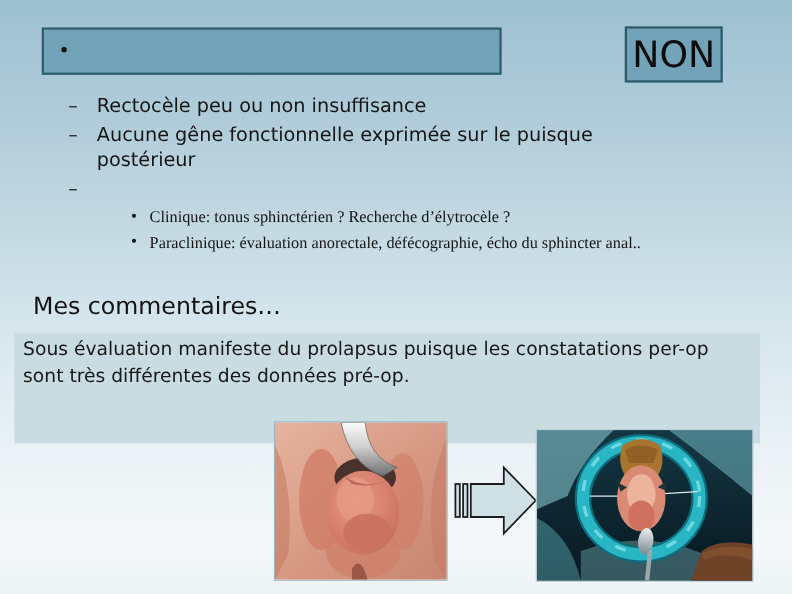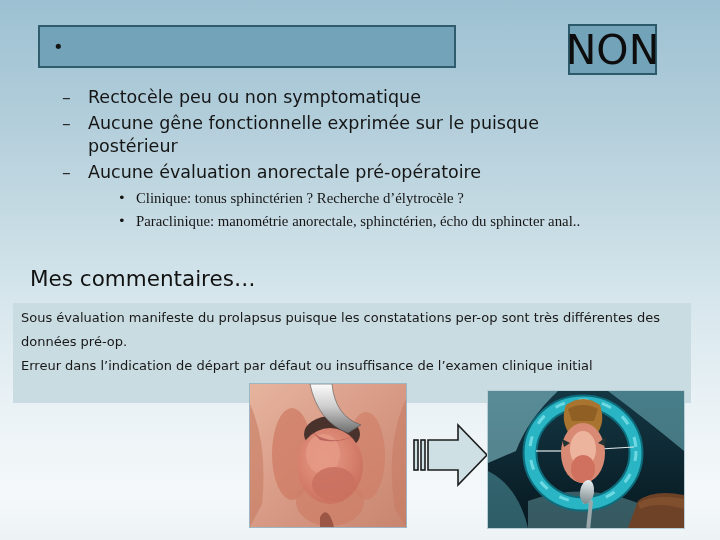--- a/index.html
+++ b/index.html
@@ -12,35 +12,35 @@
     position:absolute;left:38px;top:25px;width:418px;height:43px;
     background:#72a3b8;border:2px solid #2f5d6e;box-sizing:border-box;
     display:flex;align-items:center;padding-left:13px;
     font-size:21px;color:#141414;letter-spacing:.2px;
   }
   .title-box .tb{margin-right:10px;font-size:18px;}
   .non-box{
     position:absolute;left:568px;top:24px;width:89px;height:51px;
     background:#73a3b9;border:2px solid #2c5a6a;box-sizing:border-box;
     display:flex;align-items:center;justify-content:center;
-    font-size:41px;color:#0d0d0d;
+    font-size:33px;color:#0d0d0d;
   }
   .bullets{position:absolute;left:62px;top:86px;width:558px;color:#151515;}
   .b-item{display:flex;margin-bottom:3px;font-size:17.5px;line-height:23px;}
   .b-item .mk{width:26px;flex:0 0 26px;color:#2b2b2b;}
   .b-item .tx{max-width:520px;}
   .sub-list{margin:1px 0 0 56px;}
   .s-item{display:flex;font-size:14.8px;line-height:22px;margin-bottom:1px;}
   .s-item .mk{width:18px;flex:0 0 18px;font-size:13px;}
   .s-item .tx{max-width:462px;font-family:Liberation Serif, serif;}
   .commentaires{position:absolute;left:30px;top:266px;font-size:21.5px;color:#121212;}
   .highlight{
     position:absolute;left:13px;top:303px;width:678px;min-height:100px;
     background:#c9dce2;box-sizing:border-box;padding:3px 8px 5px 8px;
-    font-size:13px;line-height:24px;color:#181818;
+    font-size:17px;line-height:24px;color:#181818;
   }
   .highlight p{margin:0;}
   .photo{position:absolute;display:block;}
   .photo-left{left:249px;top:383px;width:156px;height:143px;border:1px solid #9db6c3;}
   .photo-right{left:487px;top:390px;width:196px;height:137px;border:1px solid #b8cdd6;}
   .arrow{position:absolute;left:412px;top:422px;width:78px;height:66px;}
 </style>
 </head>
 <body>
 
@@ -50,47 +50,45 @@
     <span class="tb">•</span>
   </div>
 
   <div class="non-box">
     <span>NON</span>
   </div>
 
   <div class="bullets">
     <div class="b-item">
       <span class="mk">–</span>
-      <span class="tx">Rectocèle peu ou non symptomatique</span>
+      <span class="tx">Rectocèle peu ou non insuffisance</span>
     </div>
     <div class="b-item">
       <span class="mk">–</span>
       <span class="tx">Aucune gêne fonctionnelle exprimée sur le puisque postérieur</span>
     </div>
     <div class="b-item">
       <span class="mk">–</span>
-      <span class="tx">Aucune évaluation anorectale pré-opératoire</span>
     </div>
     <div class="sub-list">
       <div class="s-item">
         <span class="mk">•</span>
         <span class="tx">Clinique: tonus sphinctérien ? Recherche d’élytrocèle ?</span>
       </div>
       <div class="s-item">
         <span class="mk">•</span>
-        <span class="tx">Paraclinique: manométrie anorectale, sphinctérien, écho du sphincter anal..</span>
+        <span class="tx">Paraclinique: évaluation anorectale, défécographie, écho du sphincter anal..</span>
       </div>
     </div>
   </div>
 
   <div class="commentaires">Mes commentaires…</div>
 
   <div class="highlight">
     <p>Sous évaluation manifeste du prolapsus puisque les constatations per-op sont très différentes des données pré-op.</p>
-    <p>Erreur dans l’indication de départ par défaut ou insuffisance de l’examen clinique initial</p>
   </div>
 
   <svg class="photo photo-left" viewBox="0 0 156 143" aria-hidden="true">
     <defs>
       <linearGradient id="flesh" x1="0" y1="0" x2="1" y2="1">
         <stop offset="0" stop-color="#e6b49e"></stop>
           <stop offset="0.5" stop-color="#d89a85"></stop>
           <stop offset="1" stop-color="#c8856f"></stop>
       </linearGradient>
       <linearGradient id="metal" x1="0" y1="0" x2="0" y2="1">

